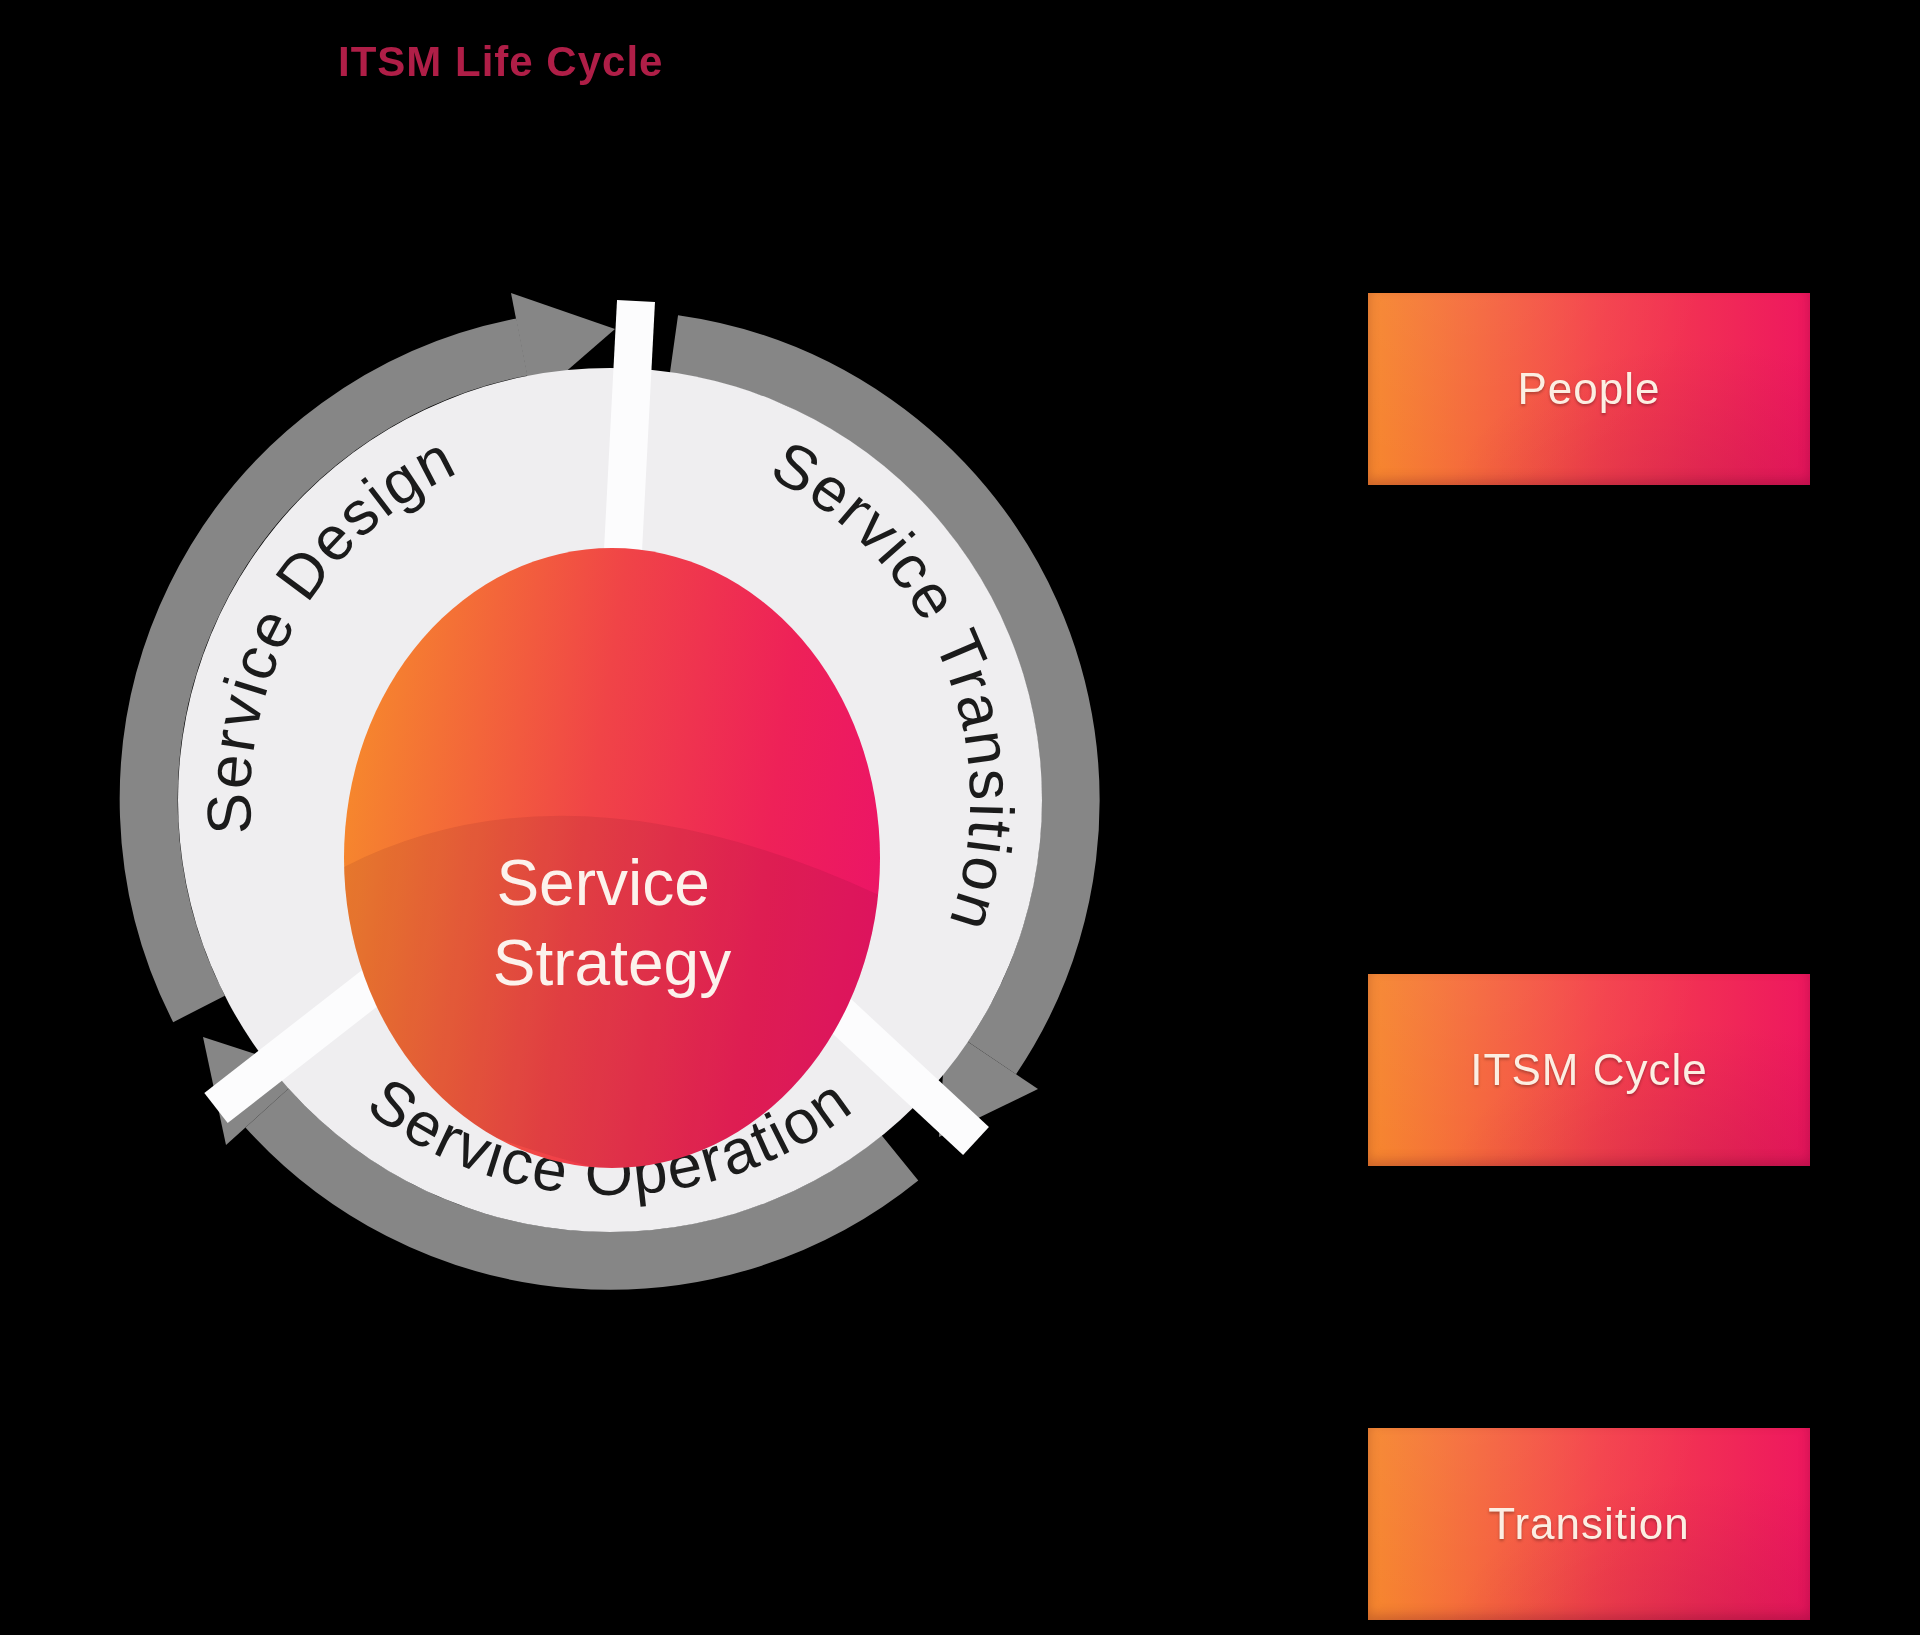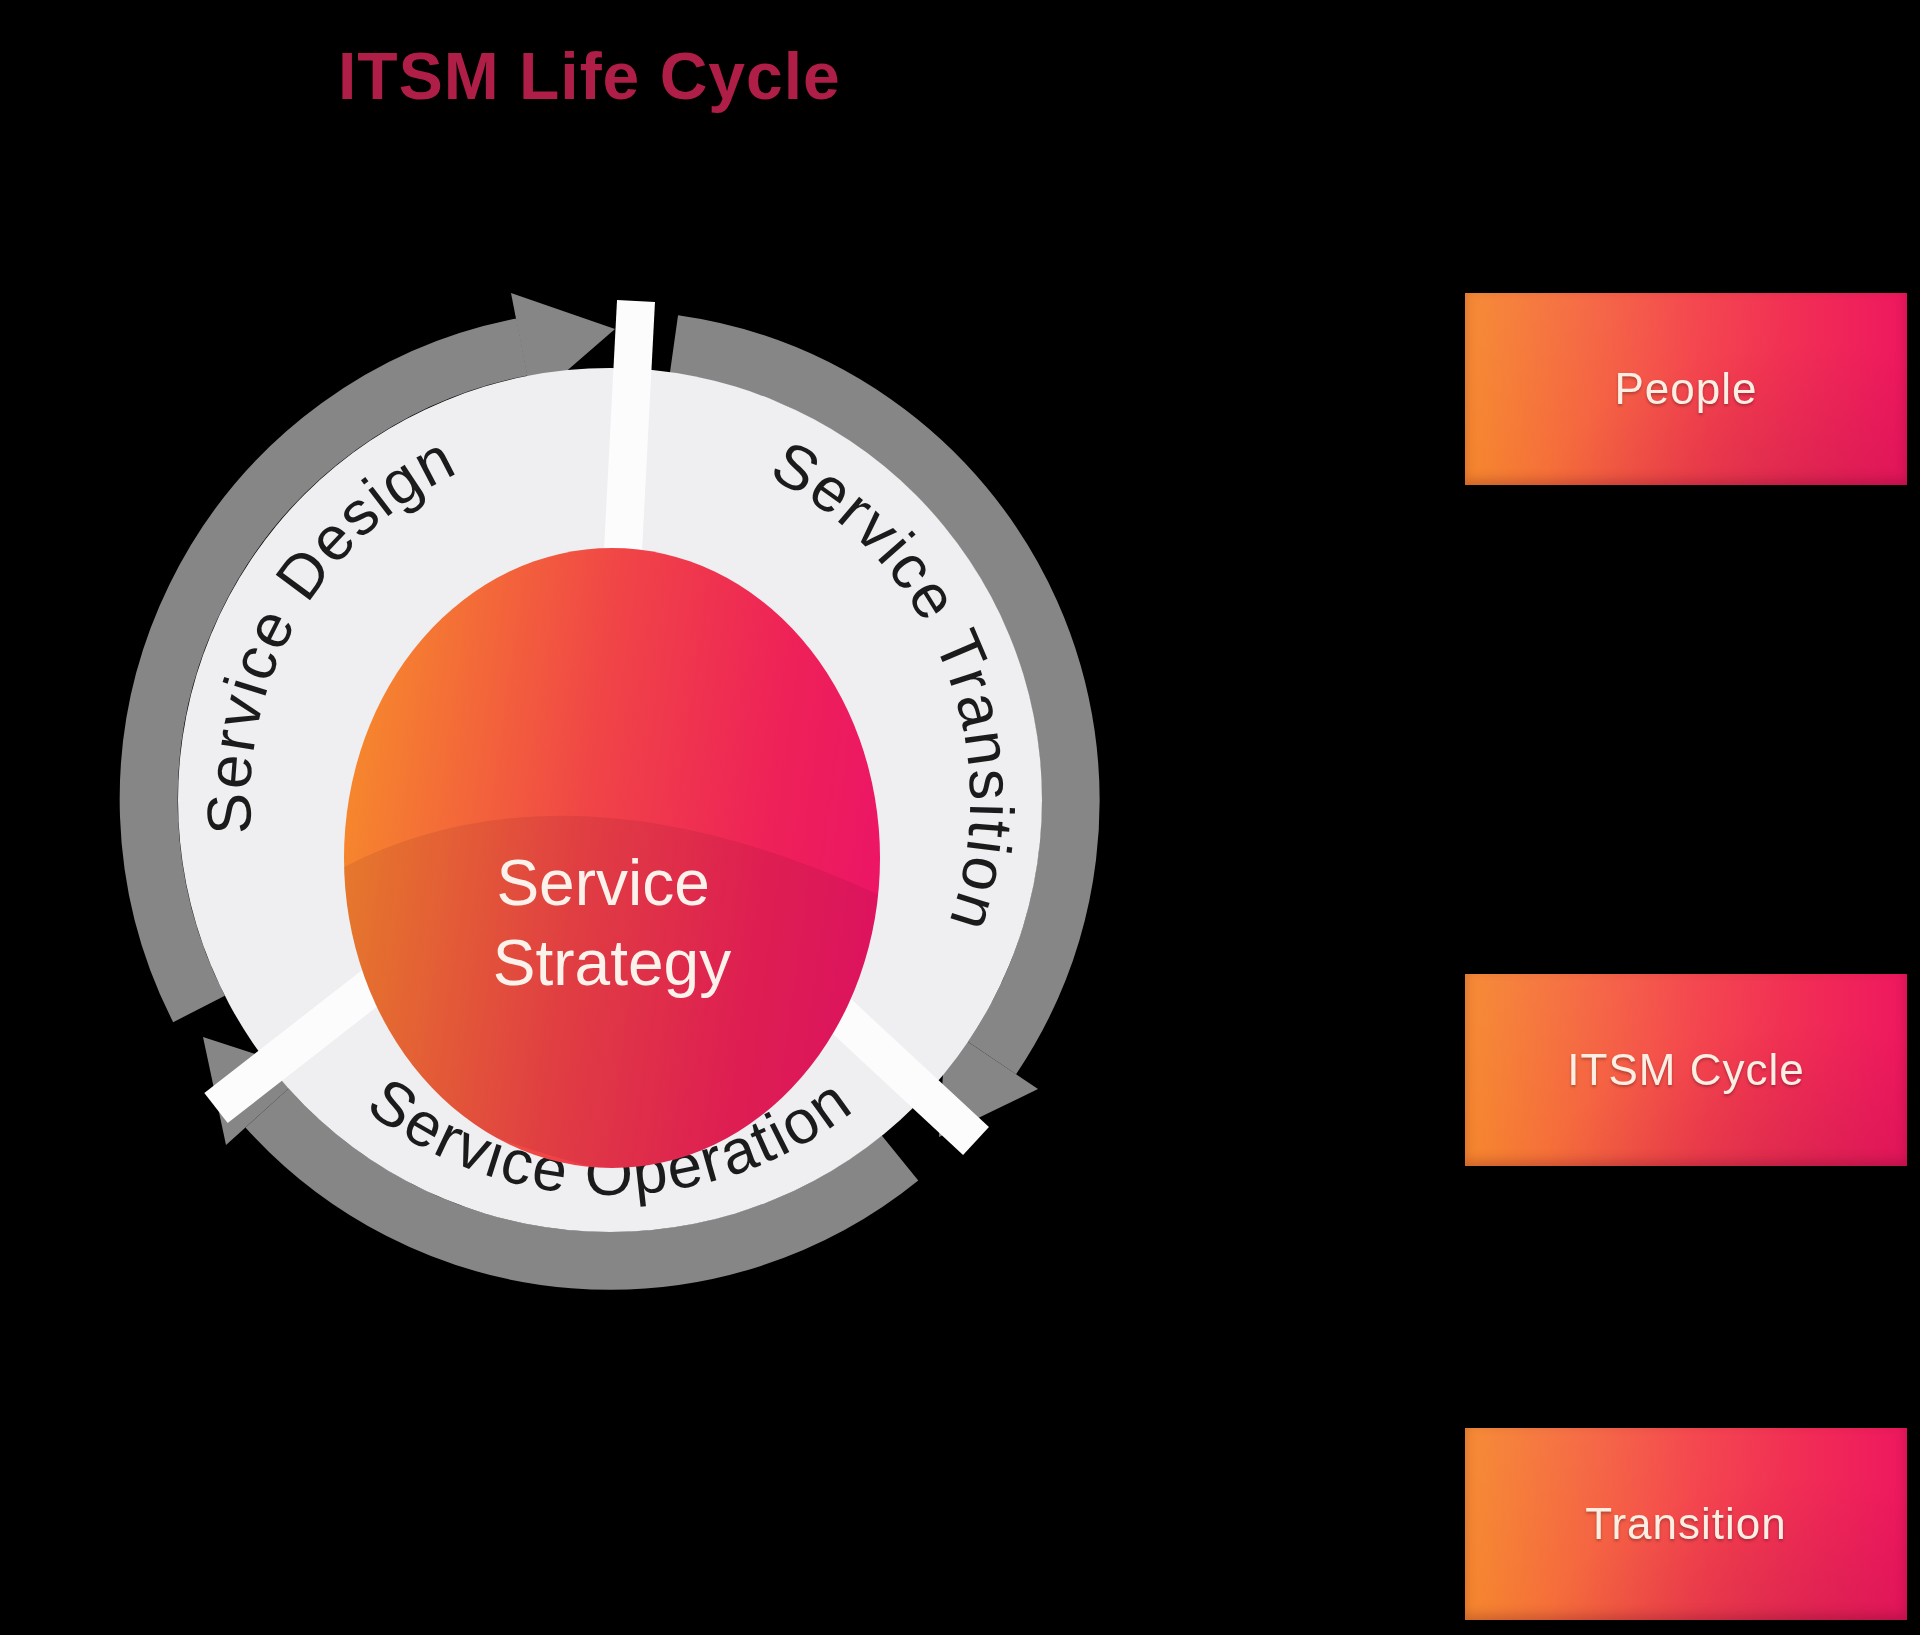--- a/index.html
+++ b/index.html
@@ -9,33 +9,33 @@
   }
   *{margin:0;padding:0;box-sizing:border-box;}
   html,body{width:1920px;height:1635px;overflow:hidden;}
   body{
     background:var(--bg);
     font-family:"Liberation Sans","DejaVu Sans",sans-serif;
     position:relative;
   }
   .title{
     position:absolute;left:338px;top:38px;
-    font-size:66px;font-weight:bold;letter-spacing:1px;
+    font-size:42px;font-weight:bold;letter-spacing:1px;
     color:var(--title);
   }
   .cycle-svg{position:absolute;left:0;top:0;}
   .ring-label{
     font-size:62px;letter-spacing:2px;fill:var(--ring_label);
     font-family:"Liberation Sans","DejaVu Sans",sans-serif;
   }
   .center-label{
     font-size:64px;fill:var(--center_text);text-anchor:middle;
     font-family:"Liberation Sans","DejaVu Sans",sans-serif;
   }
-  .boxes{position:absolute;left:1465px;top:0;width:442px;height:1324px;}
+  .boxes{position:absolute;left:1368px;top:0;width:442px;height:1324px;}
   .box{
     position:absolute;left:0;width:442px;height:192px;
     background-image:
       radial-gradient(ellipse at 78% 115%, rgba(140,0,60,0.22), rgba(140,0,60,0.0) 55%),
       radial-gradient(circle at 18% -30%, rgba(255,255,255,0.07), rgba(255,255,255,0.0) 60%),
       linear-gradient(90deg, var(--grad_start) 0%, var(--grad_mid) 52%, var(--grad_end) 100%);
     box-shadow:inset 0 -5px 12px rgba(80,0,30,0.25);
     display:flex;align-items:center;justify-content:center;
   }
   .box span{

